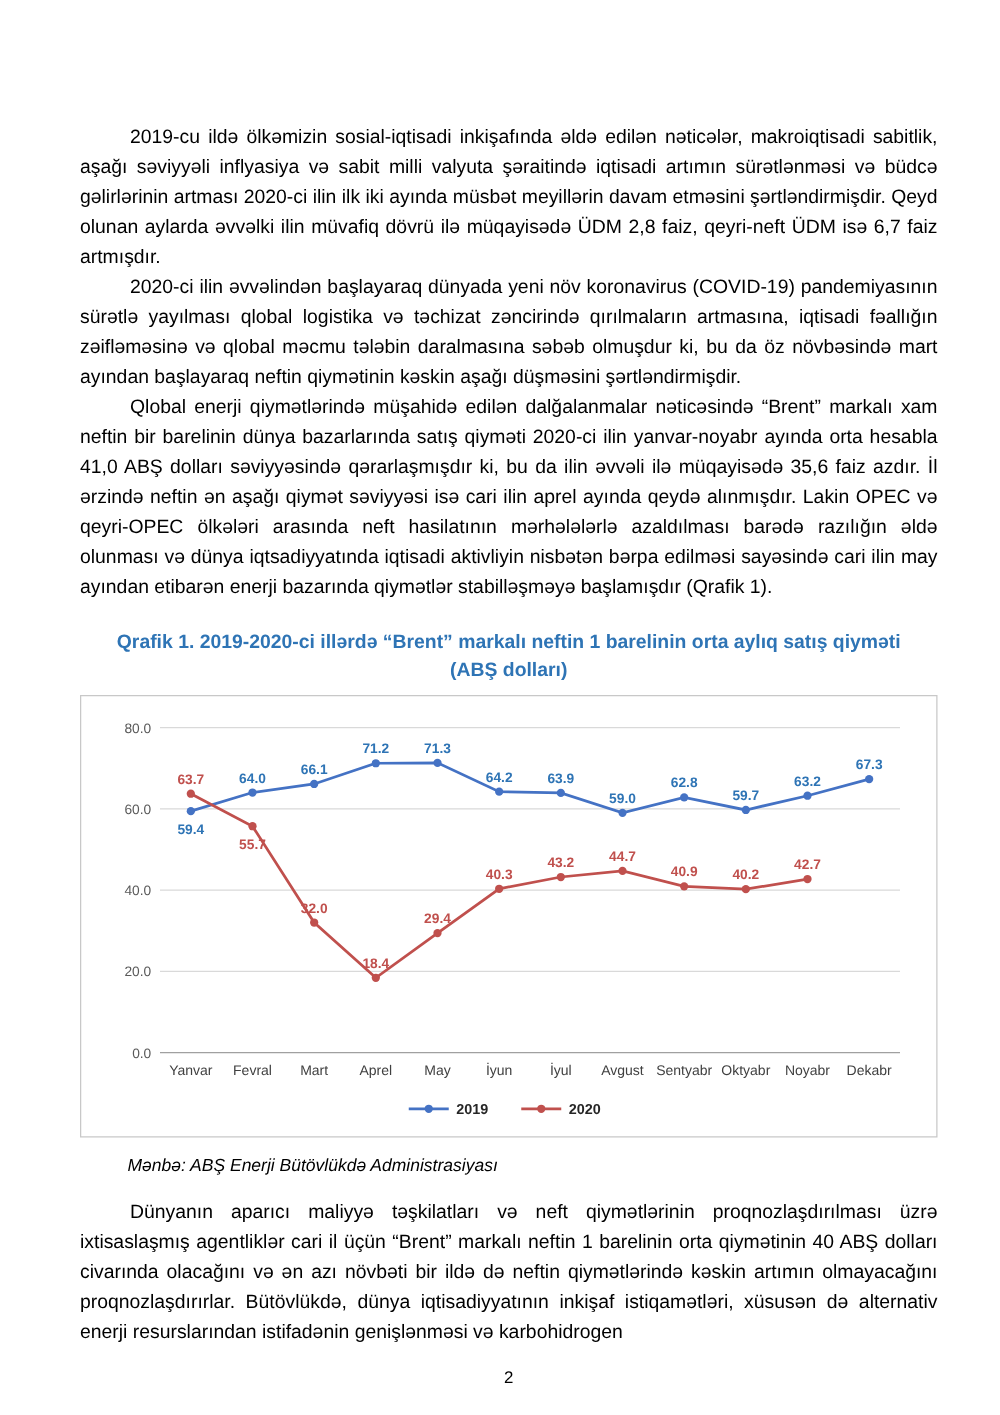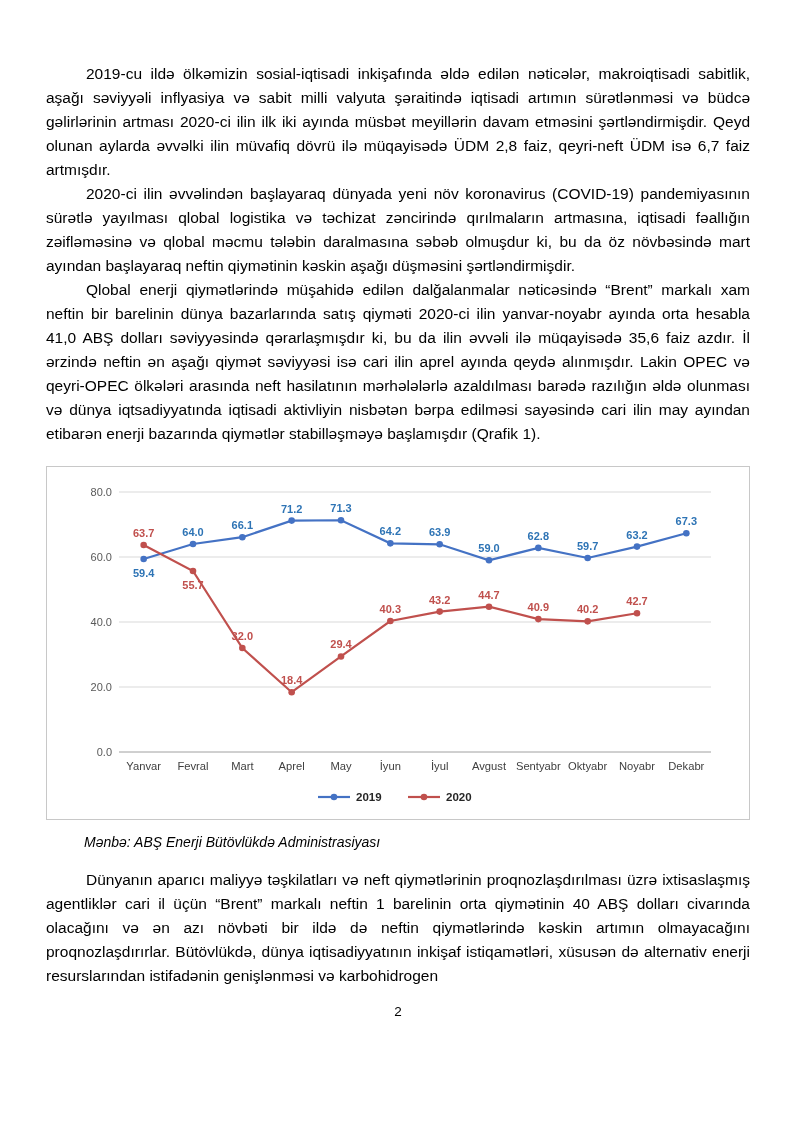--- a/index.html
+++ b/index.html
@@ -1,21 +1,21 @@
 <!DOCTYPE html>
 <html><head>
 <meta charset="utf-8">
 <style>
   html,body{margin:0;padding:0;background:#ffffff;}
   body{
     width:800px;min-height:1132px;
     font-family:"Liberation Sans",sans-serif;
     color:#000;position:relative;
   }
-  .page{padding:62px 50px 18px 46px;}
+  .page{padding:62px 50px 18px 64px;margin-top:36px;}
   .body-text{
     font-size:15.5px;line-height:24px;text-align:justify;
     text-indent:40px;margin:0;
   }
   .chart-title{
     margin:20px 6px 8px 6px;
     text-align:center;font-weight:bold;color:#2E74B5;
     font-size:15.5px;line-height:23px;
   }
   .chart-box{
@@ -37,20 +37,22 @@
 
 <div class="page">
 
   <p class="body-text">2019-cu ildə ölkəmizin sosial-iqtisadi inkişafında əldə edilən nəticələr, makroiqtisadi sabitlik, aşağı səviyyəli inflyasiya və sabit milli valyuta şəraitində iqtisadi artımın sürətlənməsi və büdcə gəlirlərinin artması 2020-ci ilin ilk iki ayında müsbət meyillərin davam etməsini şərtləndirmişdir. Qeyd olunan aylarda əvvəlki ilin müvafiq dövrü ilə müqayisədə ÜDM 2,8 faiz, qeyri-neft ÜDM isə 6,7 faiz artmışdır.</p>
 
   <p class="body-text">2020-ci ilin əvvəlindən başlayaraq dünyada yeni növ koronavirus (COVID-19) pandemiyasının sürətlə yayılması qlobal logistika və təchizat zəncirində qırılmaların artmasına, iqtisadi fəallığın zəifləməsinə və qlobal məcmu tələbin daralmasına səbəb olmuşdur ki, bu da öz növbəsində mart ayından başlayaraq neftin qiymətinin kəskin aşağı düşməsini şərtləndirmişdir.</p>
 
   <p class="body-text">Qlobal enerji qiymətlərində müşahidə edilən dalğalanmalar nəticəsində “Brent” markalı xam neftin bir barelinin dünya bazarlarında satış qiyməti 2020-ci ilin yanvar-noyabr ayında orta hesabla 41,0 ABŞ dolları səviyyəsində qərarlaşmışdır ki, bu da ilin əvvəli ilə müqayisədə 35,6 faiz azdır. İl ərzində neftin ən aşağı qiymət səviyyəsi isə cari ilin aprel ayında qeydə alınmışdır. Lakin OPEC və qeyri-OPEC ölkələri arasında neft hasilatının mərhələlərlə azaldılması barədə razılığın əldə olunması və dünya iqtsadiyyatında iqtisadi aktivliyin nisbətən bərpa edilməsi sayəsində cari ilin may ayından etibarən enerji bazarında qiymətlər stabilləşməyə başlamışdır (Qrafik 1).</p>
 
   <div class="chart-title">
+    <div>Qrafik 1. 2019-2020-ci illərdə “Brent” markalı neftin 1 barelinin orta aylıq satış qiyməti</div>
+    <div>(ABŞ dolları)</div>
   </div>
 
   <div class="chart-box">
     <svg id="chart-svg" width="650" height="340" viewBox="0 0 650 340">
         <line x1="46" x2="638" y1="275" y2="275" stroke="#a0a0a0" stroke-width="1"></line>
         <text x="39" y="279" text-anchor="end" fill="#595959" font-size="11">0.0</text>
         <line x1="46" x2="638" y1="210" y2="210" stroke="#d9d9d9" stroke-width="1"></line>
         <text x="39" y="214" text-anchor="end" fill="#595959" font-size="11">20.0</text>
         <line x1="46" x2="638" y1="145" y2="145" stroke="#d9d9d9" stroke-width="1"></line>
         <text x="39" y="149" text-anchor="end" fill="#595959" font-size="11">40.0</text>

